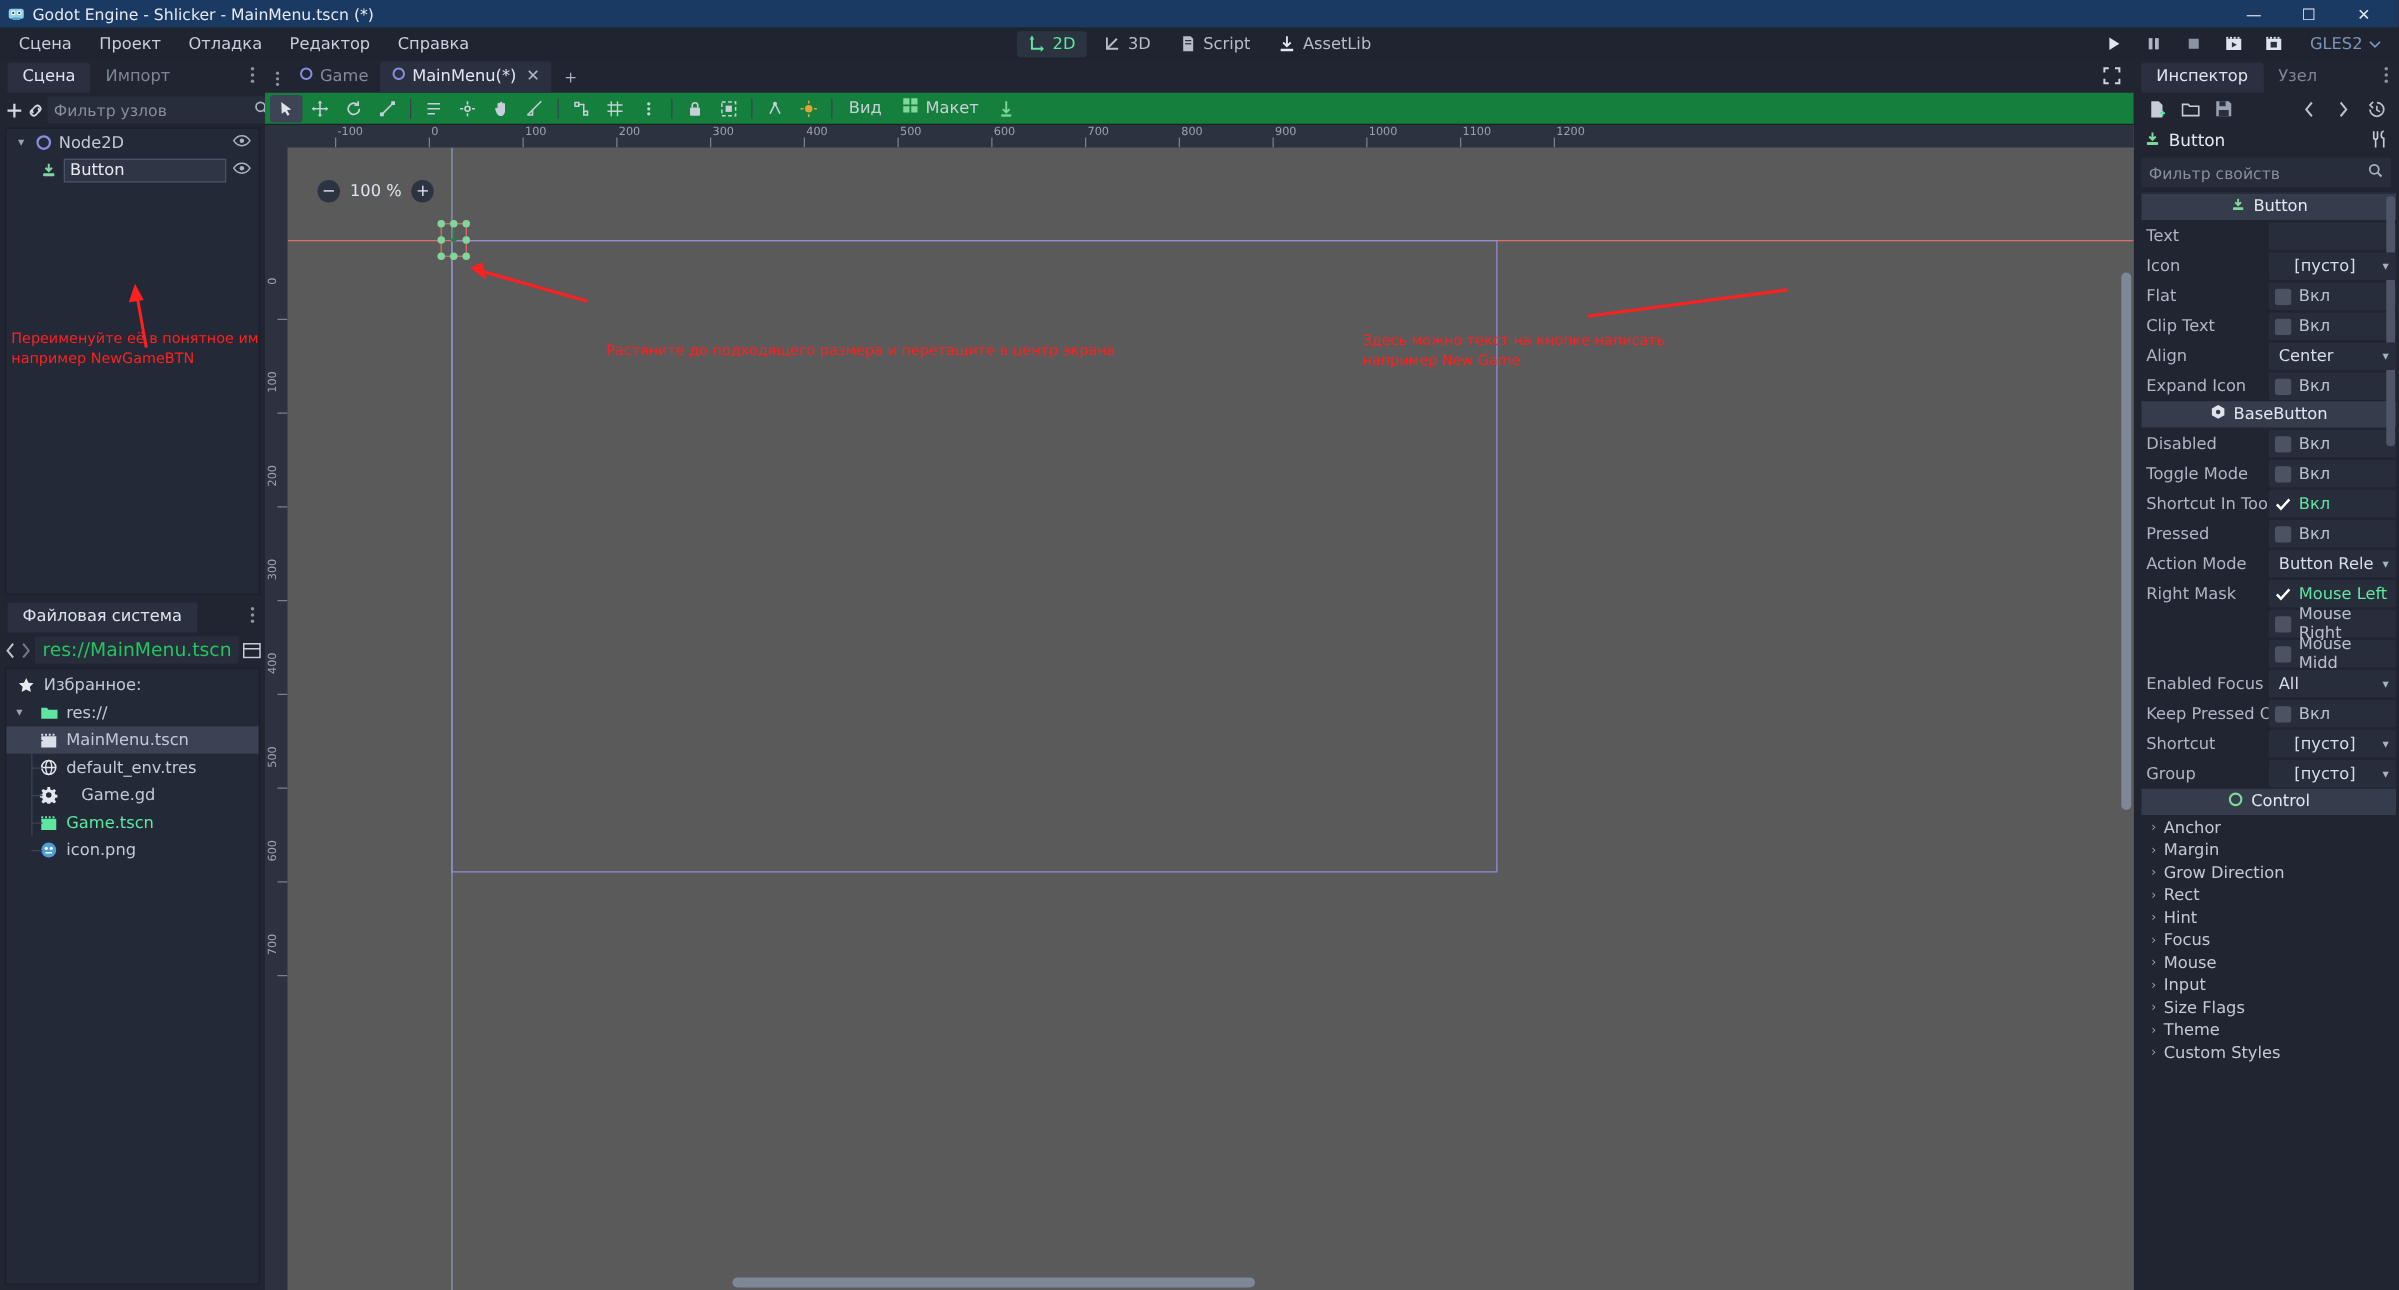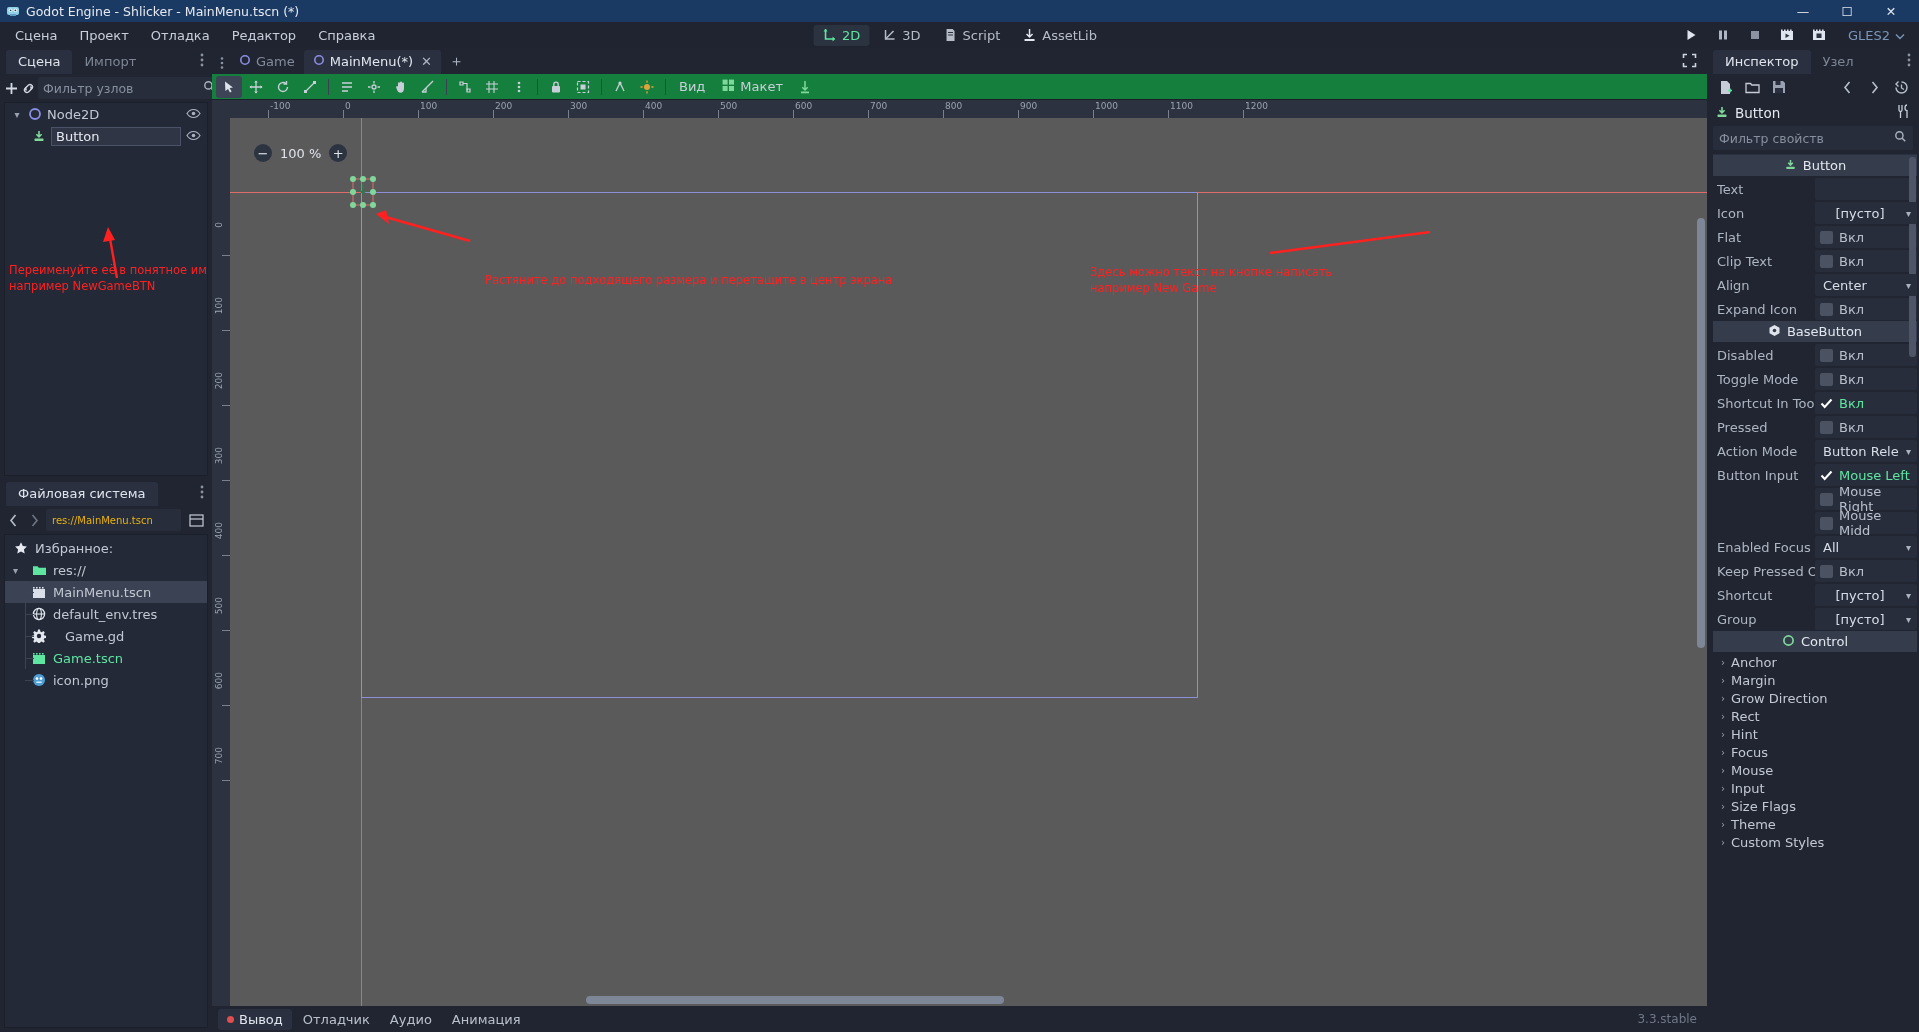--- a/index.html
+++ b/index.html
@@ -75,21 +75,21 @@
     background: #2f3545; border: 1px solid #4a5268; color: #e6eaf0; height: 19px;
     display: flex; align-items: center; padding: 0 4px; flex: 1; margin-right: 26px; font-size: 13px;
   }
   .indent { width: 16px; display: inline-block; }
 
   .fsheader { height: 26px; display: flex; align-items: flex-end; padding-left: 6px; background: #202531; position: relative; }
   .pathrow { height: 28px; display: flex; align-items: center; gap: 3px; padding: 0 4px; }
   .navbtn { width: 18px; height: 22px; display: flex; align-items: center; justify-content: center; color: #b8c0cd; }
   .pathfield {
     flex: 1; height: 22px; background: #272d3b; border-radius: 2px; display: flex; align-items: center;
-    padding: 0 6px; color: #eab308; font-size: 10px;
+    padding: 0 6px; color: #22c55e; font-size: 15px;
   }
   .filelist { flex: 1; background: #232937; border: 1px solid #1a1f2a; margin: 0 4px 4px; overflow: hidden; padding-top: 2px; }
   .frow { display: flex; align-items: center; height: 22px; gap: 6px; padding-left: 8px; font-size: 13px; position: relative; }
   .frow.sel { background: #3a4253; }
   .frow .fico { width: 16px; height: 16px; display: inline-flex; align-items: center; justify-content: center; }
   .treelineV { position: absolute; left: 20px; top: 0; bottom: 0; width: 1px; background: #3b4354; }
   .treelineH { position: absolute; left: 20px; top: 11px; width: 9px; height: 1px; background: #3b4354; }
 
   
   .center { flex: 1; display: flex; flex-direction: column; min-width: 0; background: #202531; }
@@ -754,30 +754,20 @@
         </div>
 
         <div class="hscroll">
           <div class="thumb" style="left:356px; width:418px;"></div>
         </div>
         <div class="vscroll">
           <div class="thumb" style="top:100px; height:430px;"></div>
         </div>
       </div>
 
-      <div class="bottompanel">
-        <span class="bp active">
-          <span class="reddot"></span>
-          <span>Вывод</span>
-        </span>
-        <span class="bp">Отладчик</span>
-        <span class="bp">Аудио</span>
-        <span class="bp">Анимация</span>
-        <span class="version">3.3.stable</span>
-      </div>
     </div>
 
     <div class="rightdock">
       <div class="insptabs">
         <span class="dtab active">Инспектор</span>
         <span class="dtab">Узел</span>
         <span class="dockmore">
           <svg width="4" height="16" viewBox="0 0 4 16">
               <circle cx="2" cy="3" r="1.4" fill="#8b93a2"></circle>
               <circle cx="2" cy="8" r="1.4" fill="#8b93a2"></circle>
@@ -958,21 +948,21 @@
 
         <div class="prow">
           <span class="pname">Action Mode</span>
           <span class="dropdown" style="justify-content:flex-start; padding-left:8px;">
             <span>Button Rele</span>
             <span class="cv">▾</span>
           </span>
         </div>
 
         <div class="prow">
-          <span class="pname">Button Input</span>
+          <span class="pname">Right Mask</span>
           <span class="pval boxed">
             <span class="chk on">
               <svg width="13" height="13" viewBox="0 0 13 13">
                   <path d="M1.5 6.5l3.2 3.5L11.5 2.5" stroke="#ffffff" stroke-width="2" fill="none"></path>
                 </svg>
             </span>
             <span class="chklbl on">Mouse Left</span>
           </span>
         </div>
 

